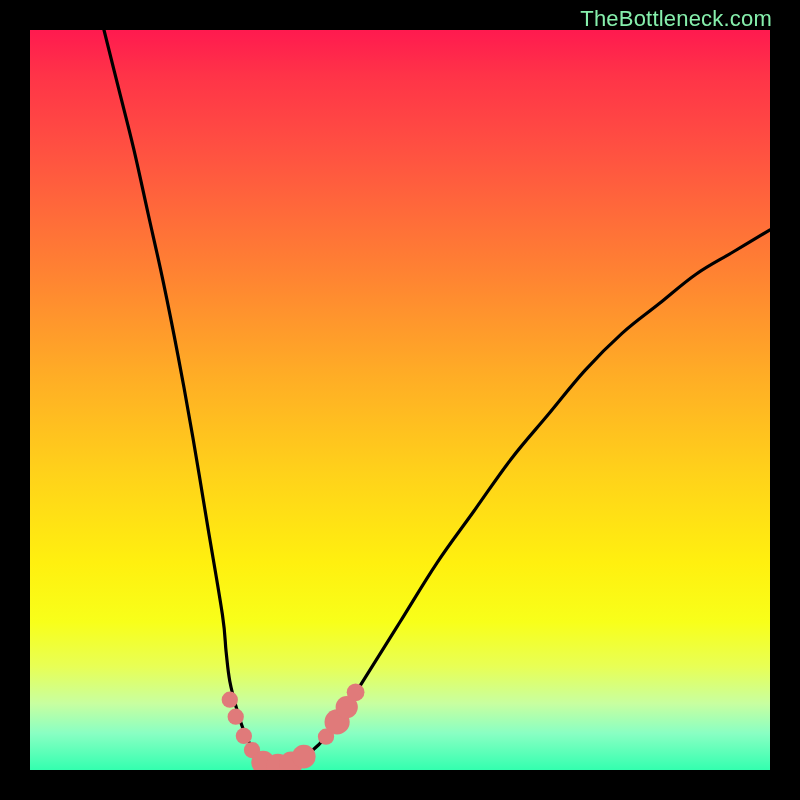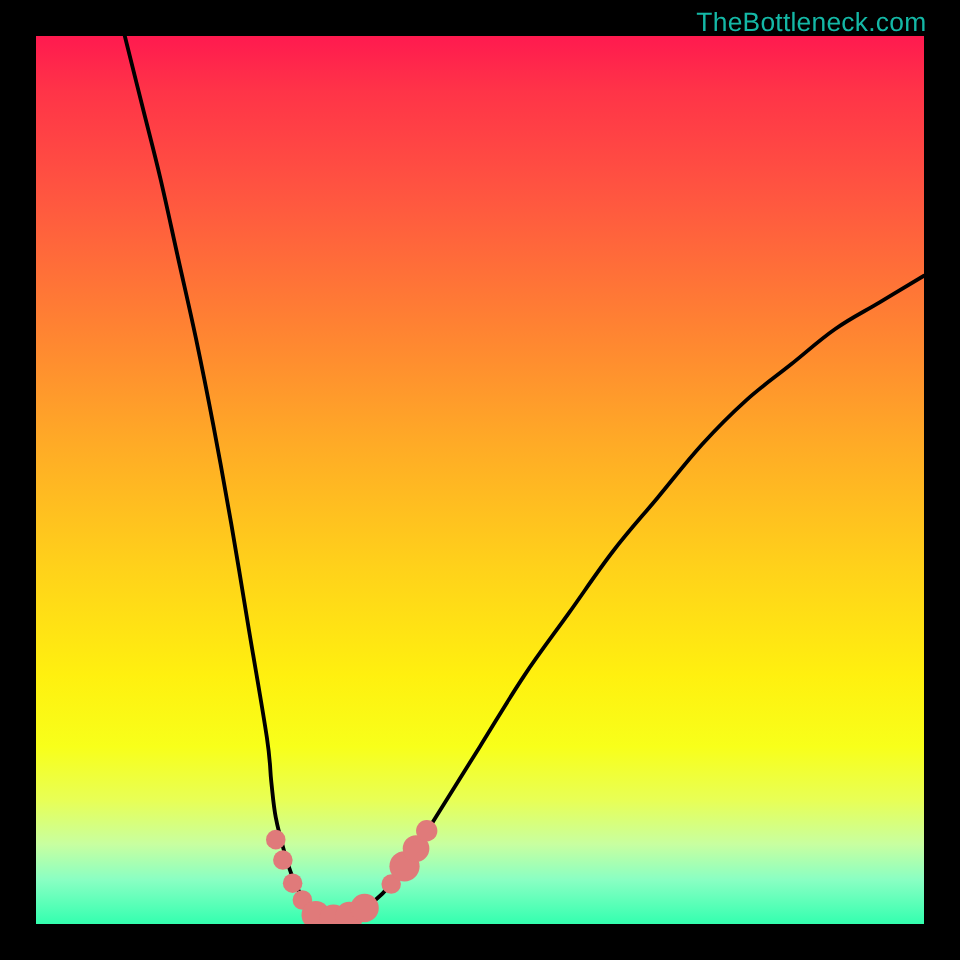--- a/index.html
+++ b/index.html
@@ -31,21 +31,21 @@
       #33ffaf 100%
     );
   }
   .watermark {
     position: absolute;
     right: 28px;
     top: 6px;
     font-family: Arial, Helvetica, sans-serif;
     font-size: 22px;
     font-weight: 500;
-    color: #14b8a6;
+    color: #86efac;
     letter-spacing: 0.2px;
   }
   svg.curves {
     position: absolute;
     left: 0;
     top: 0;
     width: 740px;
     height: 740px;
   }
   .curve {

